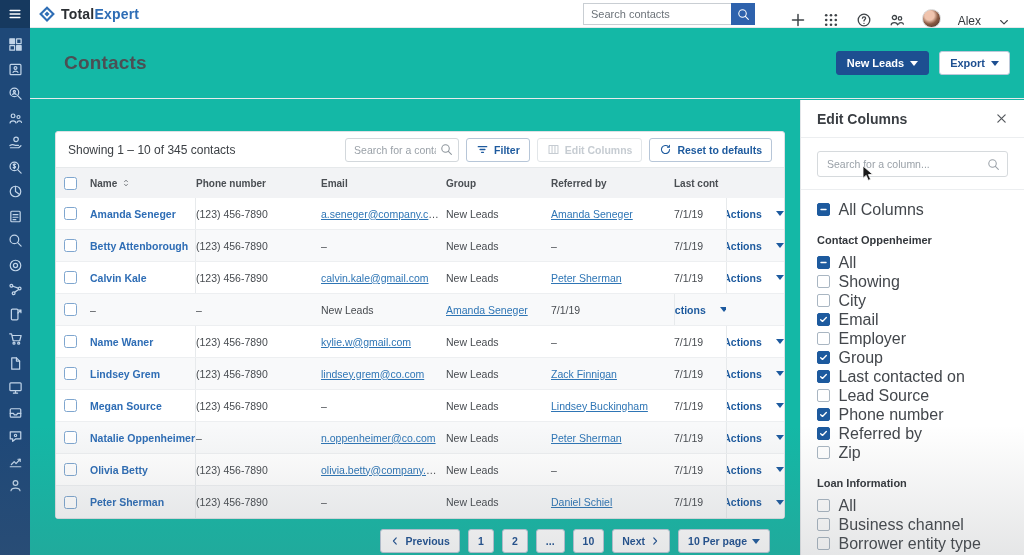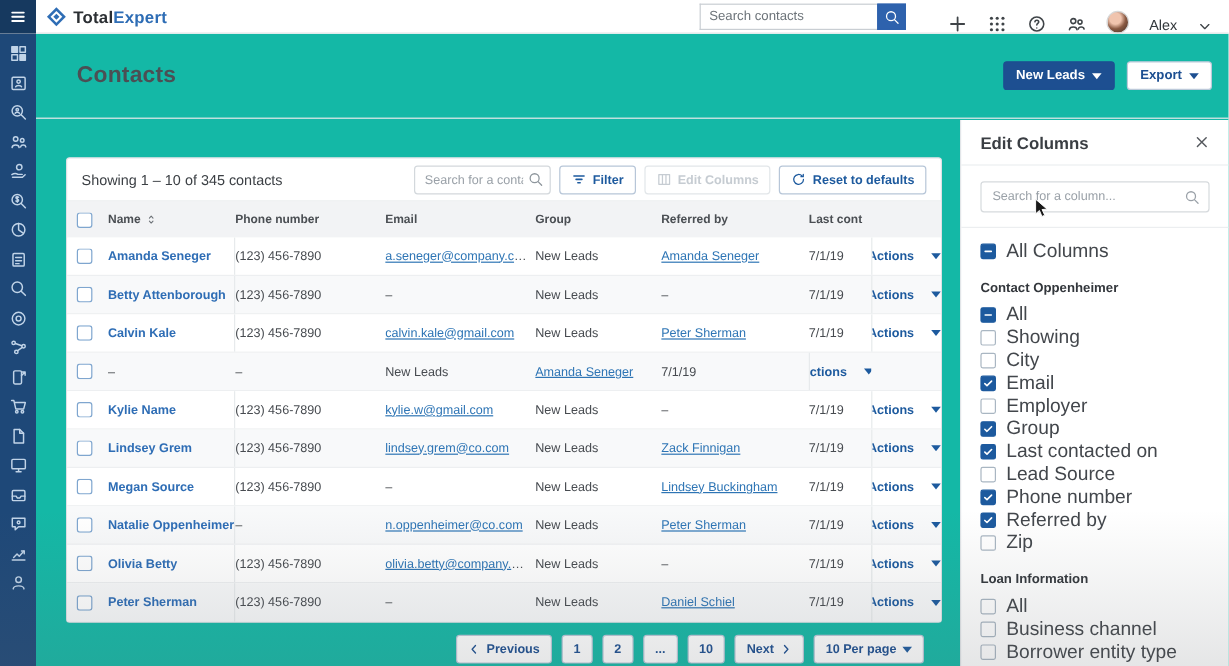--- a/index.html
+++ b/index.html
@@ -458,21 +458,21 @@
             <div class="cell">7/1/19</div>
             <div class="cell c-actions">
               <span>Actions</span>
               <span class="caret"></span>
             </div>
           </div>
           <div class="trow">
             <div class="cell c-check">
               <span class="cbx"></span>
             </div>
-            <div class="cell c-name">Kylie Name</div>
+            <div class="cell c-name">Name Waner</div>
             <div class="cell">(123) 456-7890</div>
             <div class="cell"><a class="cell-link">kylie.w@gmail.com</a></div>
             <div class="cell">New Leads</div>
             <div class="cell"><span>–</span></div>
             <div class="cell">7/1/19</div>
             <div class="cell c-actions">
               <span>Actions</span>
               <span class="caret"></span>
             </div>
           </div>

